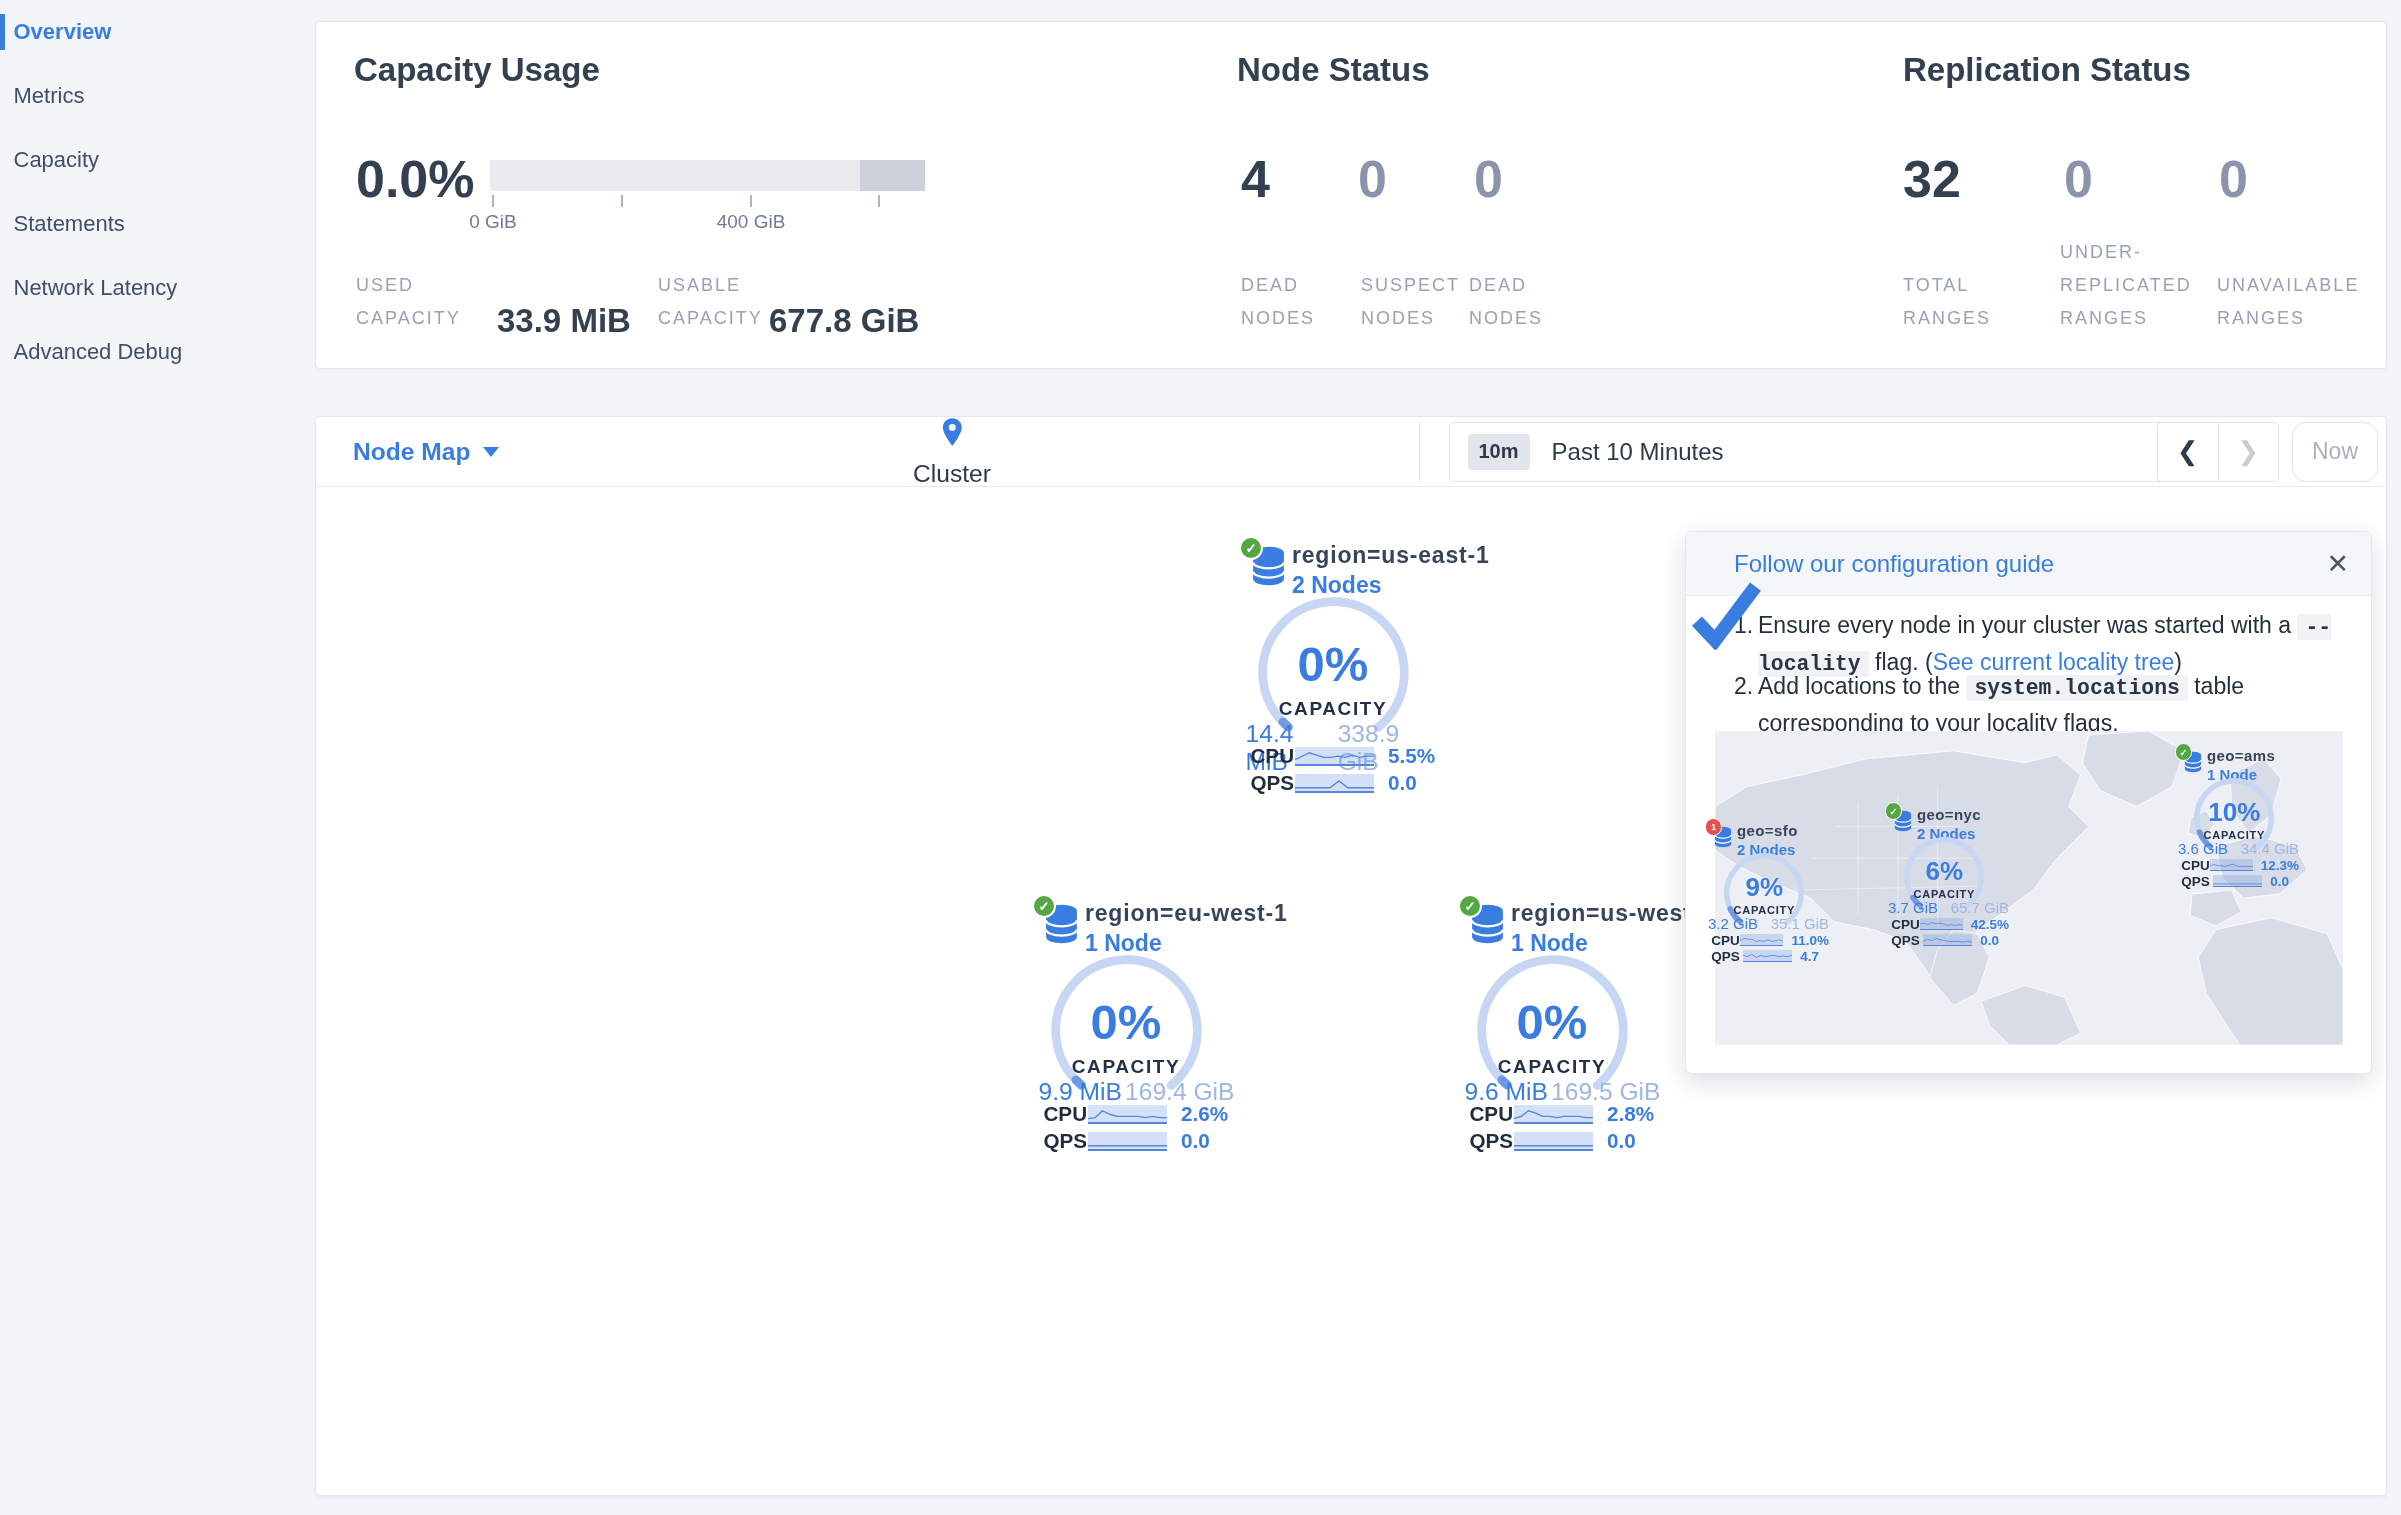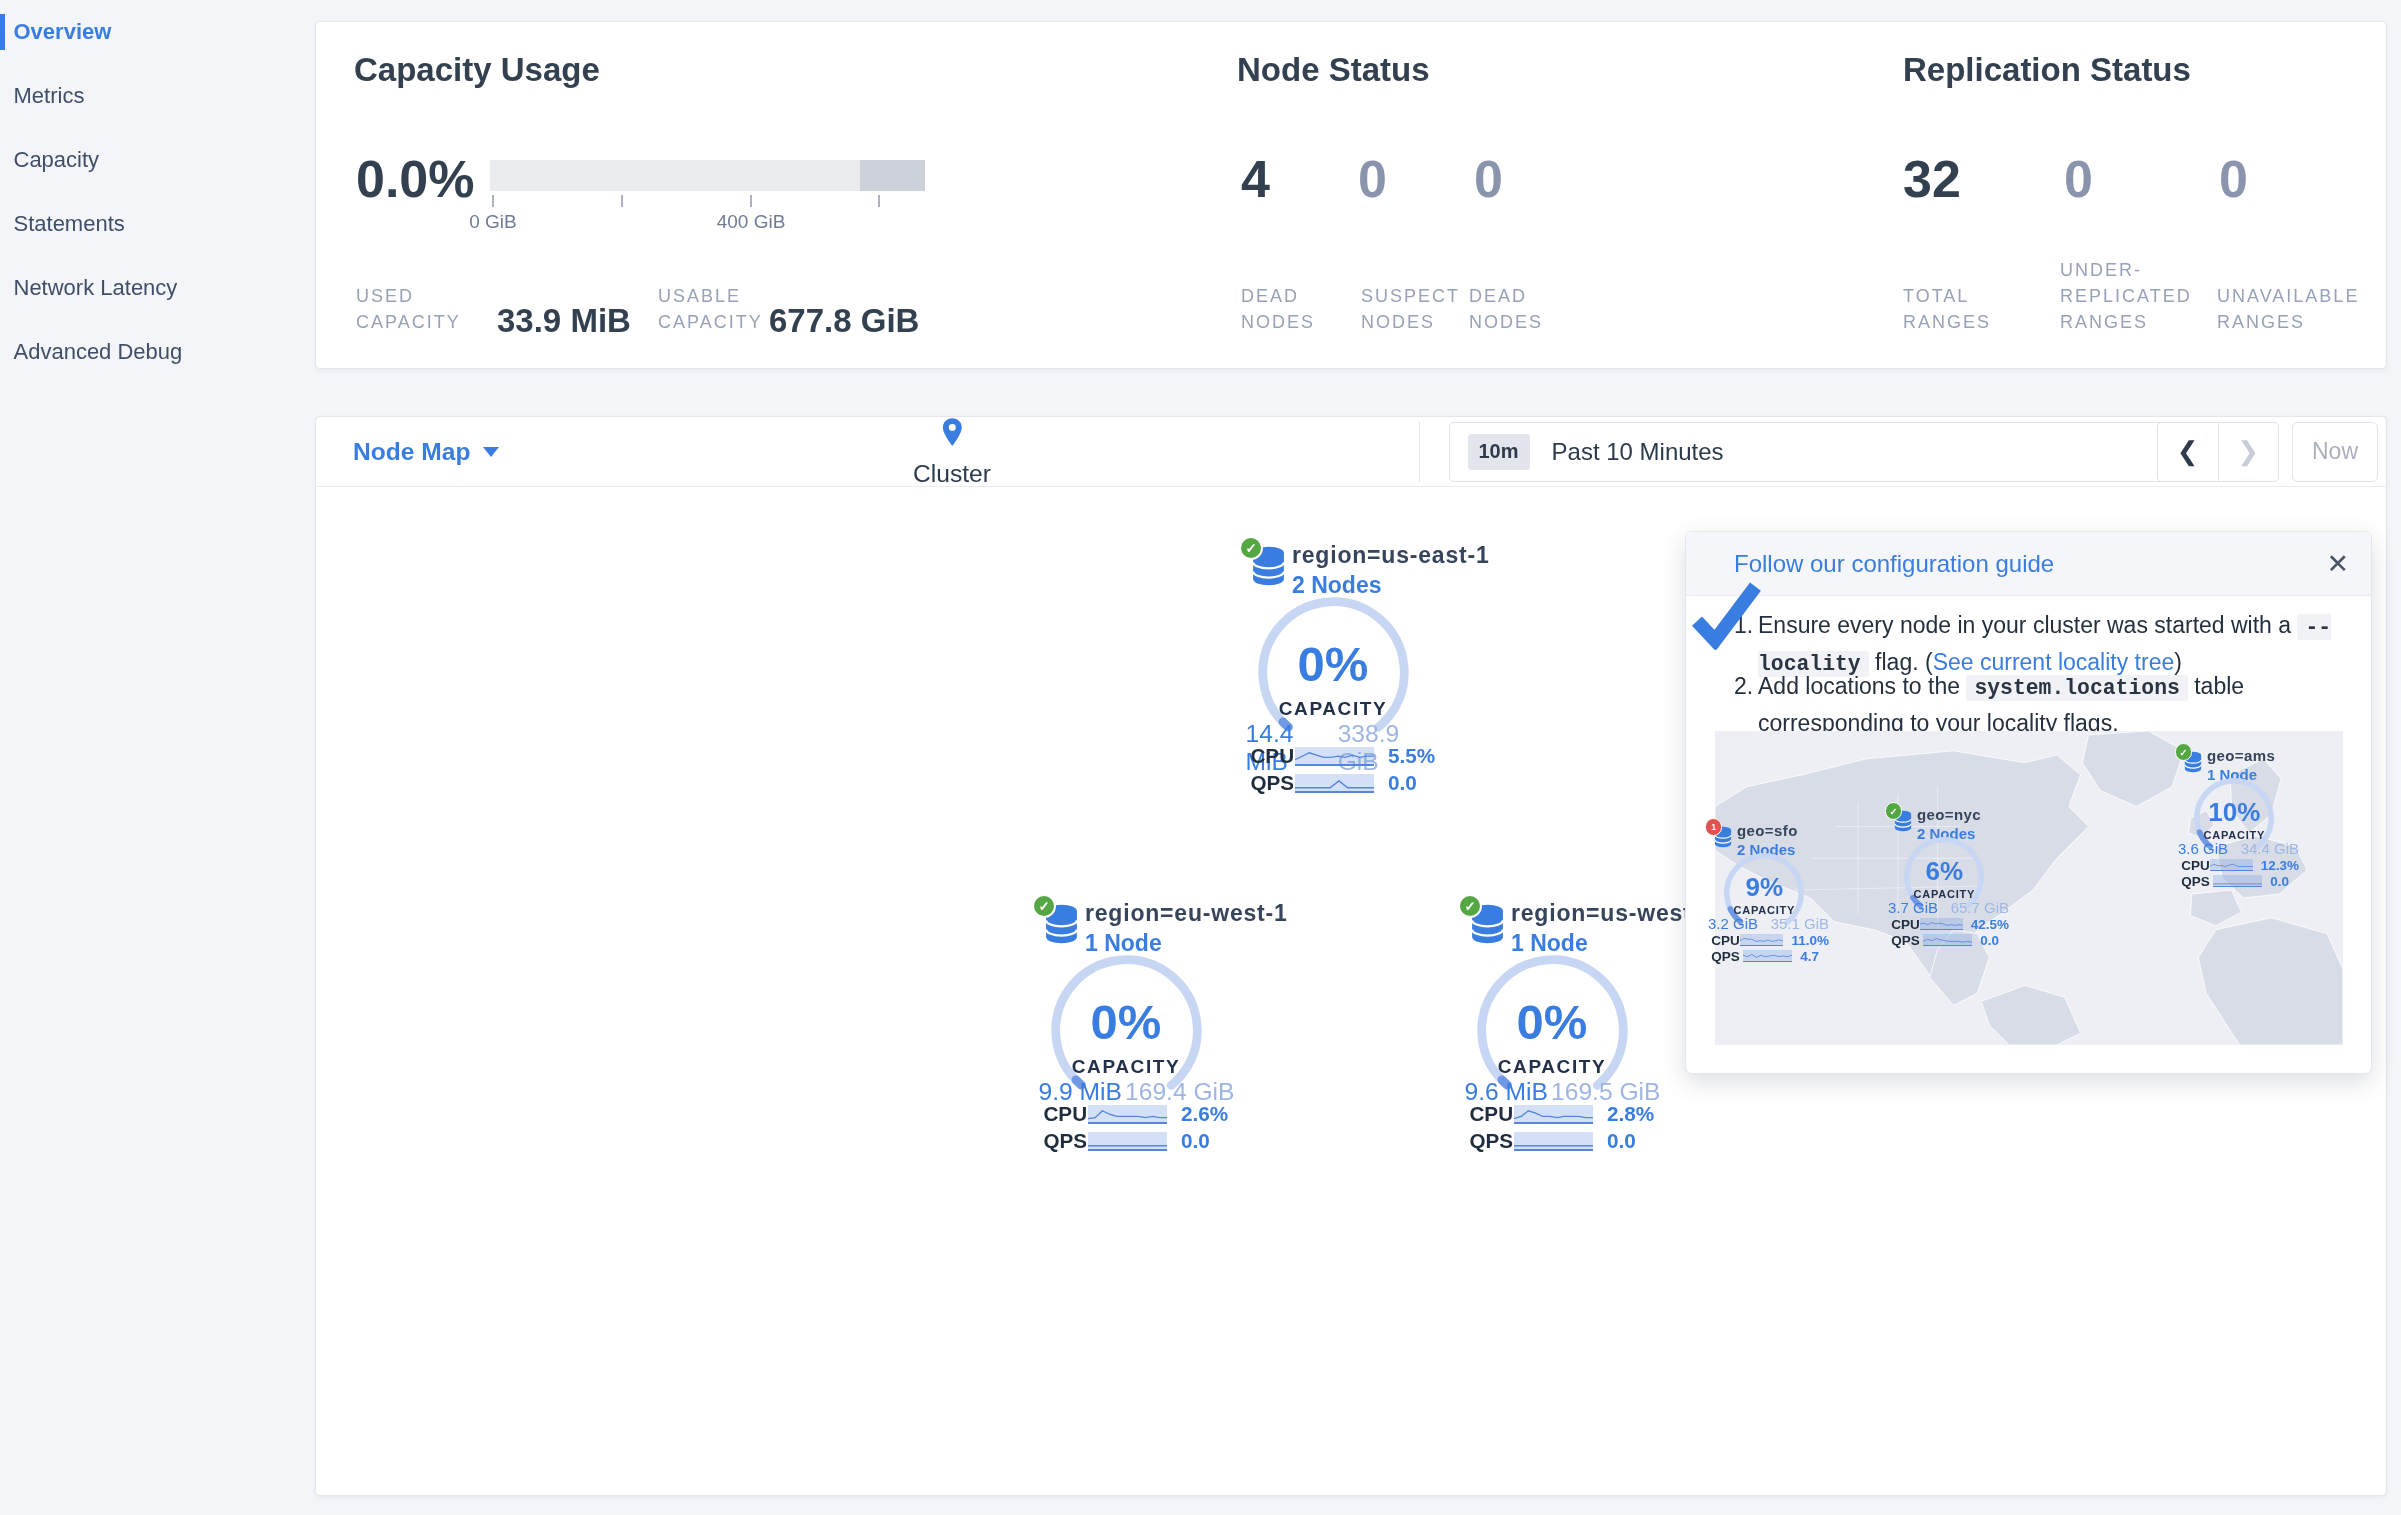--- a/index.html
+++ b/index.html
@@ -23,21 +23,21 @@
   
   .panel{position:absolute;background:var(--panel);border:0.8px solid var(--border);border-radius:4.8px;
     box-shadow:0 1.6px 4px rgba(40,50,70,.05);}
   .stats-panel{left:315px;top:21.4px;width:2072px;height:348px;}
   .map-panel{left:315px;top:416px;width:2072px;height:1080px;}
 
   .sec-title{position:absolute;top:29px;font-size:33px;font-weight:700;color:var(--ink2);}
   .bignum{position:absolute;top:127px;font-size:52px;font-weight:700;color:var(--ink2);}
   .bignum.dim{color:var(--dim);font-weight:600;}
   .lbl{position:absolute;bottom:33px;font-size:18px;font-weight:400;letter-spacing:2px;
-    color:var(--muted);line-height:26px;white-space:pre-line;}
+    color:var(--muted);line-height:33px;white-space:pre-line;}
   .capval{position:absolute;top:280px;font-size:33px;font-weight:700;color:var(--ink2);}
 
   
   .bar{position:absolute;left:174px;top:138px;width:435px;height:31px;background:#e9ebef;}
   .bar .dark{position:absolute;right:0;top:0;height:100%;background:#ccd1da;}
   .tick{position:absolute;top:173px;width:1.6px;height:12px;background:#aab3c6;}
   .ticklbl{position:absolute;top:189px;font-size:19px;color:#6e7c95;transform:translateX(-50%);}
 
   
   .toolbar{position:absolute;left:0;top:0;width:100%;height:70px;border-bottom:0.8px solid #e9ebf1;}
@@ -50,21 +50,21 @@
   .timesel{position:absolute;left:1133px;top:4.8px;width:789px;height:60px;border:0.8px solid #dfe3ea;border-radius:4.8px;
     background:#fff;display:flex;align-items:center;cursor:pointer;}
   .chip{margin-left:17.5px;background:#e2e5ec;border-radius:4px;padding:6.4px 11px;font-size:20px;font-weight:700;color:#2f3a4c;}
   .timesel .tlabel{margin-left:22px;font-size:24px;color:#2c3a4c;}
   .timesel svg{position:absolute;right:24px;}
   .navgrp{position:absolute;left:1841px;top:4.8px;width:122px;height:60px;border:0.8px solid #dfe3ea;border-radius:4.8px;
     background:#fff;display:flex;}
   .navgrp .nbtn{flex:1;display:flex;align-items:center;justify-content:center;font-size:26px;cursor:pointer;}
   .navgrp .nbtn.prev{color:#2e3b4e;border-right:0.8px solid #dfe3ea;}
   .navgrp .nbtn.next{color:#c7ccd6;}
-  .nowbtn{position:absolute;left:1976px;top:4.8px;width:86px;height:60px;border:0.8px solid #dfe3ea;border-radius:6px;
+  .nowbtn{position:absolute;left:1976px;top:4.8px;width:86px;height:60px;border:0.8px solid #dfe3ea;border-radius:14px;
     background:#fff;display:flex;align-items:center;justify-content:center;font-size:23px;color:#aab0bc;cursor:pointer;}
 
   .map-body{position:absolute;left:0;top:70px;width:2070px;height:1009px;}
 
   
   .region{position:absolute;width:199px;height:262px;}
   .badge{position:absolute;width:24px;height:24px;border-radius:50%;border:2.4px solid #fff;z-index:3;
     display:flex;align-items:center;justify-content:center;color:#fff;font-weight:700;}
   .badge.ok{background:var(--ok);font-size:13.5px;}
   .badge.warn{background:var(--warn);font-size:12px;}

